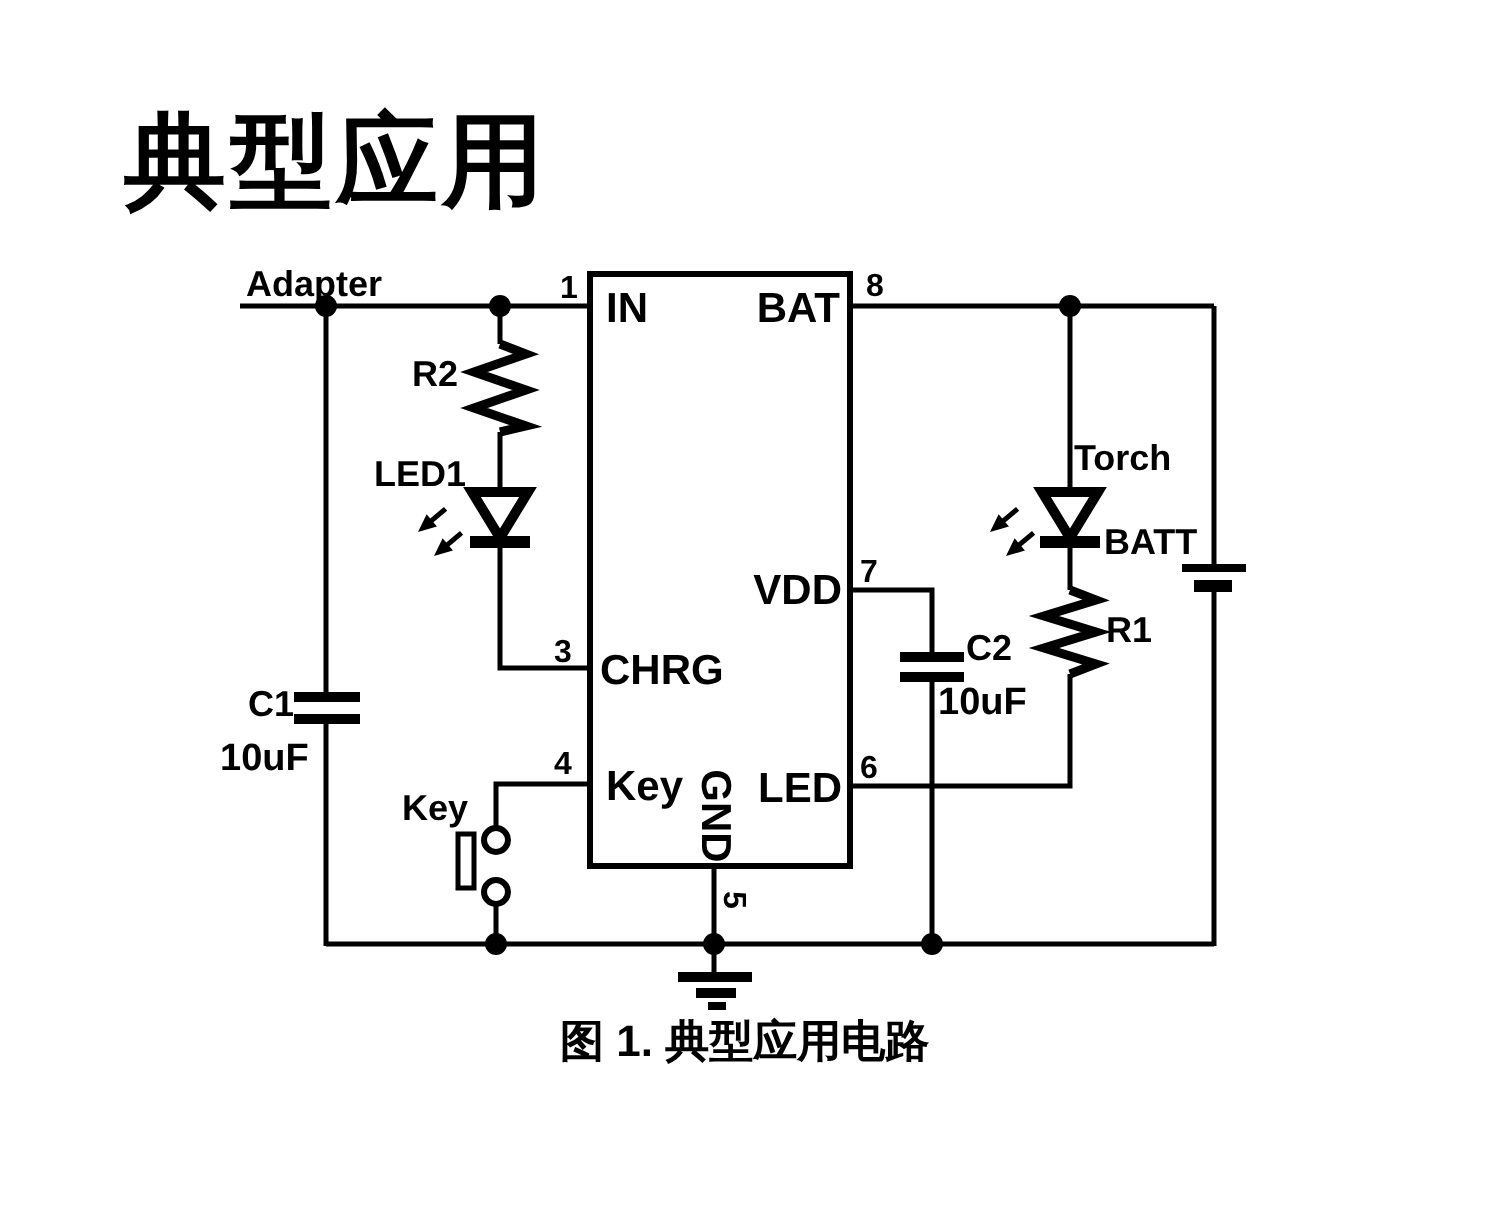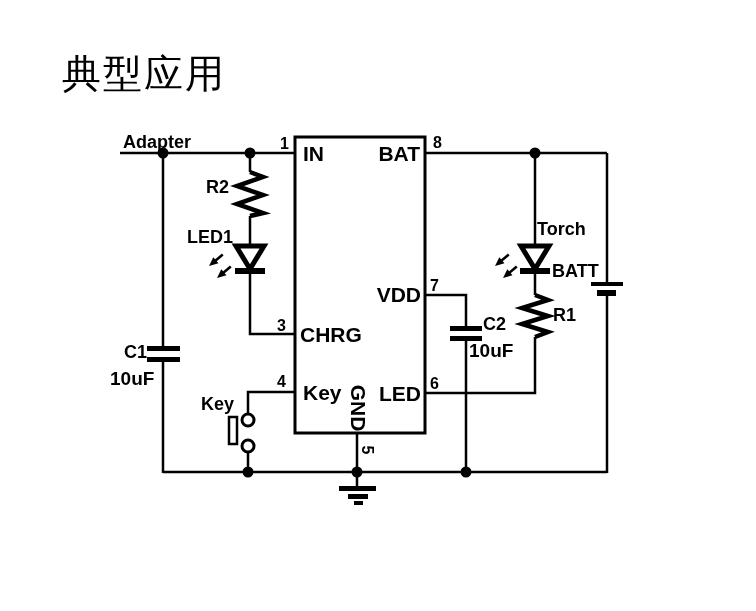--- a/index.html
+++ b/index.html
@@ -1,19 +1,19 @@
 <!DOCTYPE html>
 <html><head>
 <meta charset="utf-8">
 <style>
   html,body{margin:0;padding:0;background:#fff;}
   .page{position:relative;width:756px;height:611px;background:#fff;overflow:hidden;
         font-family:"Liberation Sans",sans-serif;}
   .doc-title{position:absolute;left:62px;top:47px;font-family:"DejaVu Serif",serif;
-             font-weight:normal;font-size:39px;color:#000;letter-spacing:2px;}
+             font-weight:bold;font-size:51px;color:#000;letter-spacing:2px;}
   .fig-caption{position:absolute;left:280px;top:506px;font-weight:bold;font-size:22px;color:#000;}
   svg{position:absolute;left:0;top:0;}
   .wire{stroke:#000;stroke-width:2.5;fill:none;}
   .thick{stroke:#000;stroke-width:4.5;fill:none;stroke-linejoin:miter;}
   .icbox{stroke:#000;stroke-width:3;fill:none;}
   .plate{fill:#000;stroke:none;}
   .dot{fill:#000;stroke:none;}
   .ledsym{fill:#fff;stroke:#000;stroke-width:5;stroke-linejoin:miter;}
   .btn{fill:#fff;stroke:#000;stroke-width:3;}
   .t-pin{font:bold 21px "Liberation Sans",sans-serif;fill:#000;}
@@ -134,13 +134,14 @@
     <text class="t-comp" x="124" y="358">C1</text>
     <text class="t-val" x="110" y="385">10uF</text>
     <text class="t-comp" x="201" y="410">Key</text>
     <text class="t-comp" x="537" y="235">Torch</text>
     <text class="t-comp" x="552" y="277">BATT</text>
     <text class="t-comp" x="553" y="321">R1</text>
     <text class="t-comp" x="483" y="330">C2</text>
     <text class="t-val" x="469" y="357">10uF</text>
   </svg>
 
+  <div class="fig-caption">图 1. 典型应用电路</div>
 </div>
 
 </body></html>

